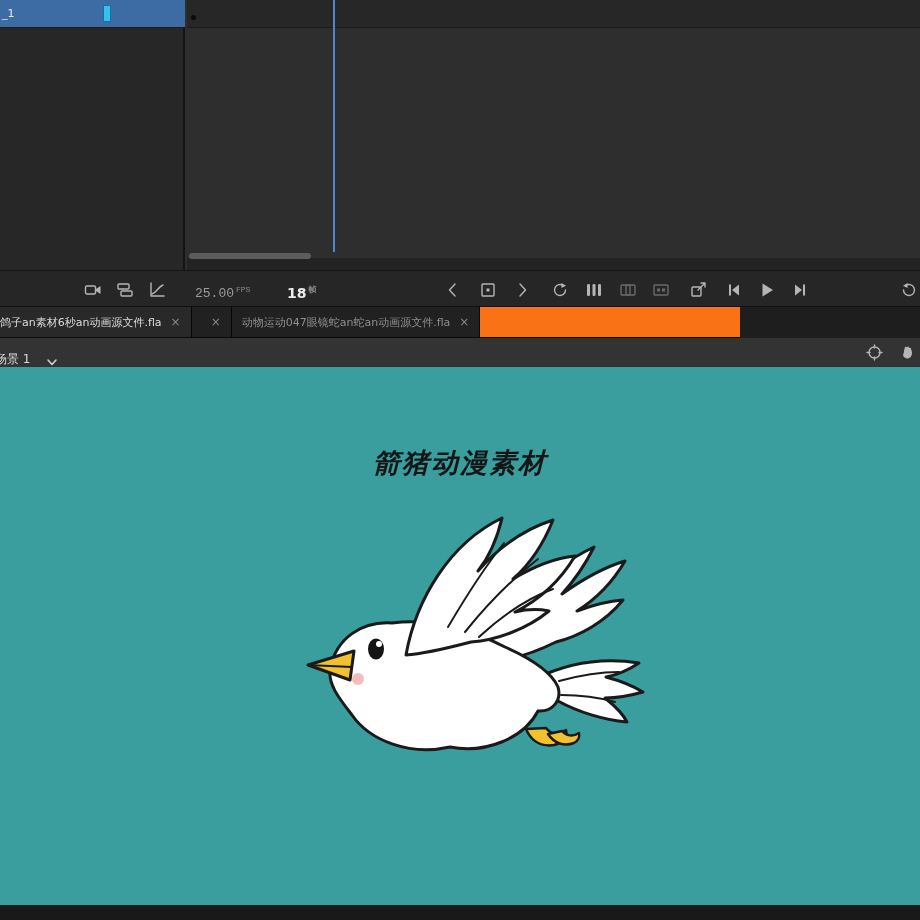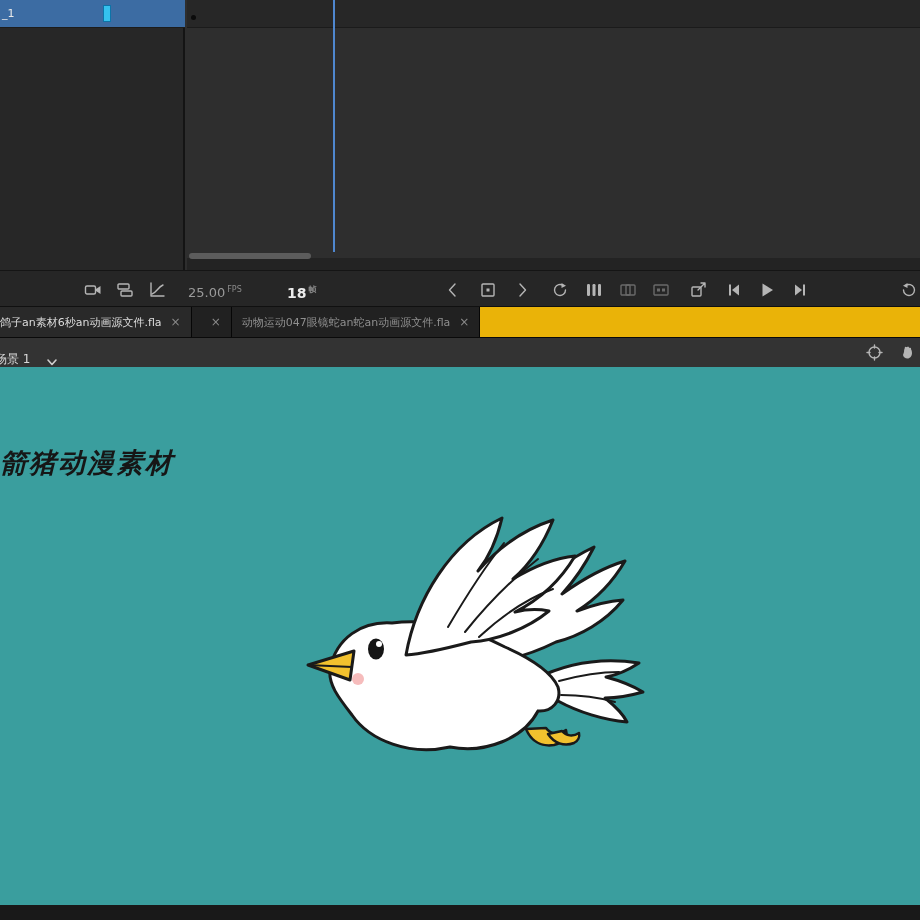--- a/index.html
+++ b/index.html
@@ -20,44 +20,44 @@
   .frames-bottom { position:absolute; bottom:0; left:0; width:733px; height:12px; background:#232323; }
   .h-scrollbar { position:absolute; left:2px; bottom:11px; width:122px; height:6px; background:#5c5c5c; border-radius:3px; }
 
   
   .controls { position:absolute; top:270px; left:0; width:920px; height:37px; background:#262626; border-top:1px solid #151515; border-bottom:1px solid #101010; }
   .ci { position:absolute; top:10px; width:18px; height:18px; }
   .ci svg { width:100%; height:100%; display:block; }
   .ci .st { stroke:#b5b5b5; fill:none; stroke-width:1.4; stroke-linecap:round; stroke-linejoin:round; }
   .ci .fl { fill:#b5b5b5; }
   .ci.dim .st { stroke:#6a6a6a; } .ci.dim .fl { fill:#6a6a6a; }
-  .fps-group { position:absolute; left:188px; top:0; height:37px; line-height:37px; color:#9a9a9a; font-size:13px; }
+  .fps-group { position:absolute; left:195px; top:0; height:37px; line-height:37px; color:#9a9a9a; font-size:13px;font-family:Liberation Mono, monospace; }
   .fps-group sup, .frame-group sup { font-size:8px; color:#8a8a8a; margin-left:2px; }
   .frame-group { position:absolute; left:287px; top:0; height:37px; line-height:37px; color:#ececec; font-size:14px; font-weight:bold; }
 
   
-  .tabs { position:absolute; top:307px; left:0; width:920px; height:31px; background:#eab308; border-bottom:1px solid #0a0a0a; display:flex; overflow:hidden; }
+  .tabs { position:absolute; top:307px; left:0; width:740px; height:31px; background:#f97316; border-bottom:1px solid #0a0a0a; display:flex; overflow:hidden; }
   .tab { display:flex; align-items:center; padding:0 10px; font-size:11px; color:#8f8f8f; background:#212121; border-right:1px solid #060606; white-space:nowrap; cursor:default; }
   .tab.active { color:#dedede; background:#292929; }
   .tab .close { margin-left:9px; font-size:12px; color:#8a8a8a; }
   .tab.first { margin-left:-10px; }
 
   
   .editbar { position:absolute; top:338px; left:0; width:920px; height:42px; background:#333333; display:flex; align-items:center; }
   .scene-label { margin-left:-5px; font-size:12px; color:#d8d8d8; }
   .scene-chevron { margin-left:16px; width:12px; height:12px; }
   .scene-chevron svg { width:100%; height:100%; }
   .eb-icon { position:absolute; top:6px; width:17px; height:17px; }
   .eb-icon svg { width:100%; height:100%; }
   .eb-icon .st { stroke:#b5b5b5; fill:none; stroke-width:1.4; stroke-linecap:round; stroke-linejoin:round; }
   .eb-icon .fl { fill:#b5b5b5; }
 
   
   .stage { position:absolute; top:367px; left:0; width:920px; height:538px; background:#3a9e9e; overflow:hidden; }
-  .watermark { position:absolute; top:78px; left:0; width:920px; text-align:left; font-size:27px; font-weight:bold; font-style:italic; color:#161616; letter-spacing:2px; }
+  .watermark { position:absolute; top:78px; left:0; width:920px; text-align:center; font-size:27px; font-weight:bold; font-style:italic; color:#161616; letter-spacing:2px; }
   .dove { position:absolute; left:300px; top:138px; width:350px; height:268px; }
   .dove svg { width:100%; height:100%; display:block; }
 
   .bottombar { position:absolute; top:905px; left:0; width:920px; height:15px; background:#191919; }
 </style>
 </head>
 <body>
 
 <div class="app">
 

